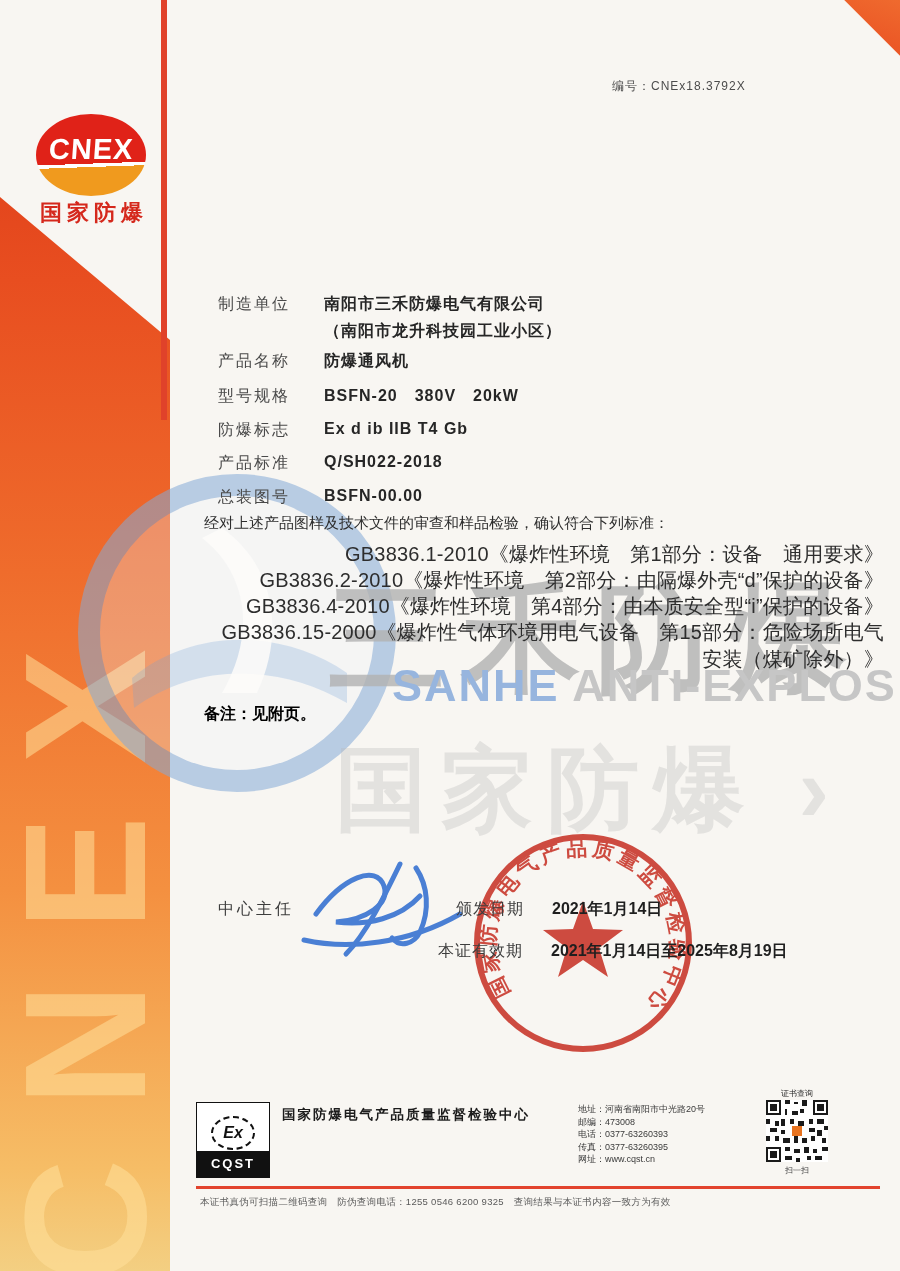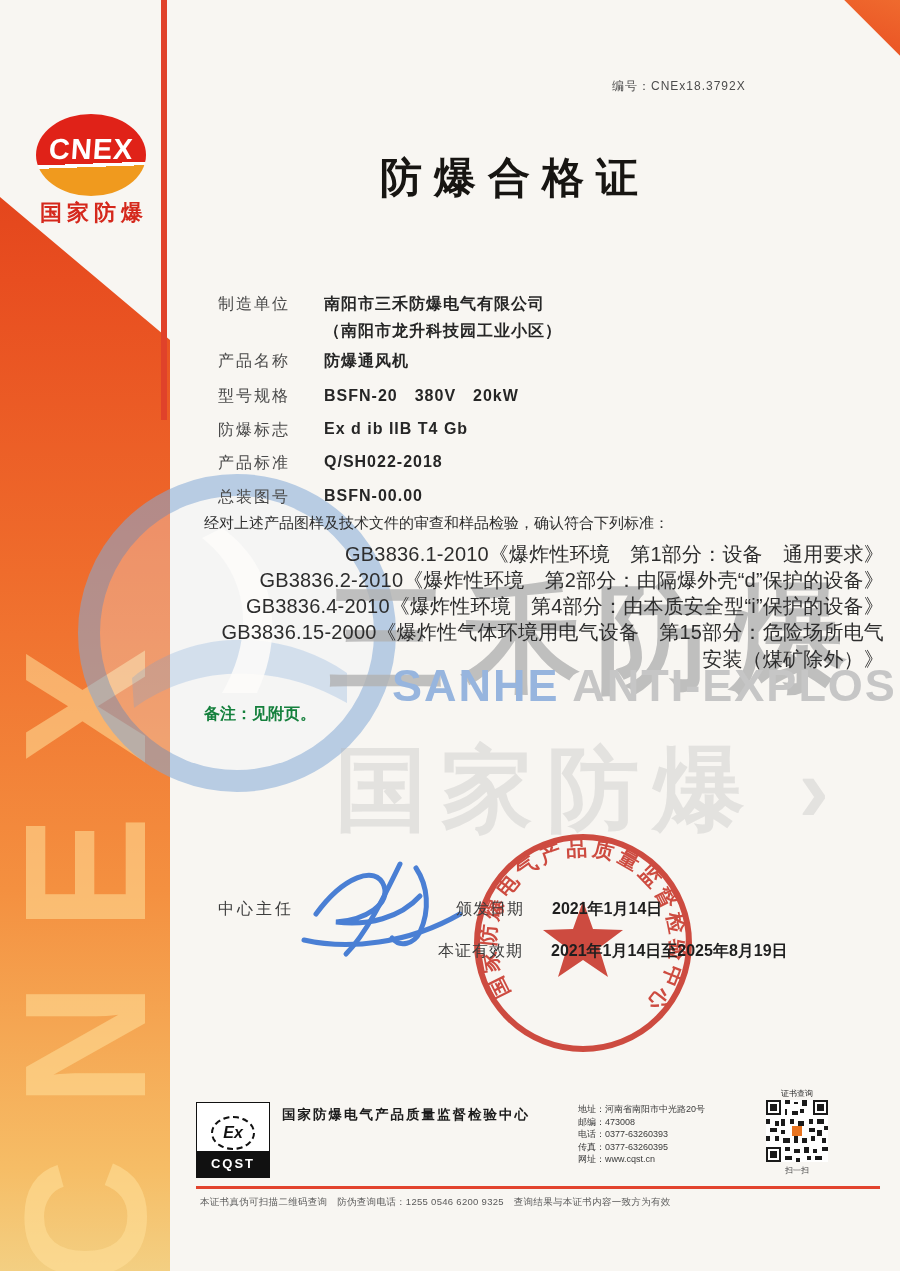--- a/index.html
+++ b/index.html
@@ -40,21 +40,21 @@
   .cert-no{position:absolute;left:612px;top:78px;font-size:12px;color:#4c4c4c;letter-spacing:1px;z-index:2;}
   .title{position:absolute;left:170px;top:150px;width:690px;text-align:center;z-index:2;
     font-size:42px;font-weight:900;color:#171512;letter-spacing:12px;}
   
   .row{position:absolute;left:218px;display:flex;gap:24px;z-index:2;font-size:16px;}
   .row .lab{width:82px;color:#4a4a4a;letter-spacing:2px;flex:none;}
   .row .val{color:#262626;font-weight:700;letter-spacing:1px;}
   .row .val2{color:#262626;font-weight:700;letter-spacing:1px;}
   .statement{position:absolute;left:204px;top:514px;width:660px;font-size:15px;color:#2d2d2d;z-index:2;}
   .std{position:absolute;left:204px;width:680px;font-size:20px;color:#2d2d2d;z-index:2;letter-spacing:0.2px;text-align:right;}
-  .remark{position:absolute;left:204px;top:704px;font-size:16px;color:#15803d;font-weight:700;z-index:2;}
+  .remark{position:absolute;left:204px;top:704px;font-size:16px;color:#000000;font-weight:700;z-index:2;}
   
   .wm-circle{position:absolute;left:72px;top:468px;z-index:1;opacity:0.55;}
   .wm-cn{position:absolute;left:328px;top:560px;z-index:1;font-size:118px;font-weight:800;
     color:#b2b2b2;opacity:0.8;letter-spacing:16px;white-space:nowrap;}
   .wm-en{position:absolute;left:392px;top:660px;z-index:1;font-size:45px;font-weight:700;letter-spacing:2px;white-space:nowrap;}
   .wm-en .b1{color:#97b5de;}
   .wm-en .b2{color:#c6c6c6;font-weight:600;}
   .wm-ghost{position:absolute;left:335px;top:728px;z-index:1;font-size:92px;font-weight:800;
     color:rgba(185,185,185,0.32);letter-spacing:14px;white-space:nowrap;}
   
@@ -90,21 +90,20 @@
   <div class="band-line"></div>
   <div class="corner-tri"></div>
   <div class="band-letters">CNEX</div>
 
   <div class="logo-oval">
     <span>CNEX</span>
   </div>
   <div class="logo-caption">国家防爆</div>
 
   <div class="cert-no">编号：CNEx18.3792X</div>
-  <div class="title">防爆合格证</div>
 
   <svg class="wm-circle" width="330" height="330" viewBox="0 0 330 330">
     <circle cx="165" cy="165" r="148" fill="rgba(236,243,250,0.55)" stroke="#85aad7" stroke-width="22"></circle>
     <path d="M60,210 C120,160 210,160 275,205 L275,235 C205,195 125,195 62,240 Z" fill="#9dbce2" opacity="0.7"></path>
     <path d="M150,60 C200,95 215,160 185,225 L150,225 C185,165 175,105 130,70 Z" fill="#ffffff" opacity="0.9"></path>
   </svg>
   <div class="wm-cn">三禾防爆</div>
   <div class="wm-en">
     <span class="b1">SANHE</span><span class="b2"> ANTI-EXPLOSION</span>
   </div>

